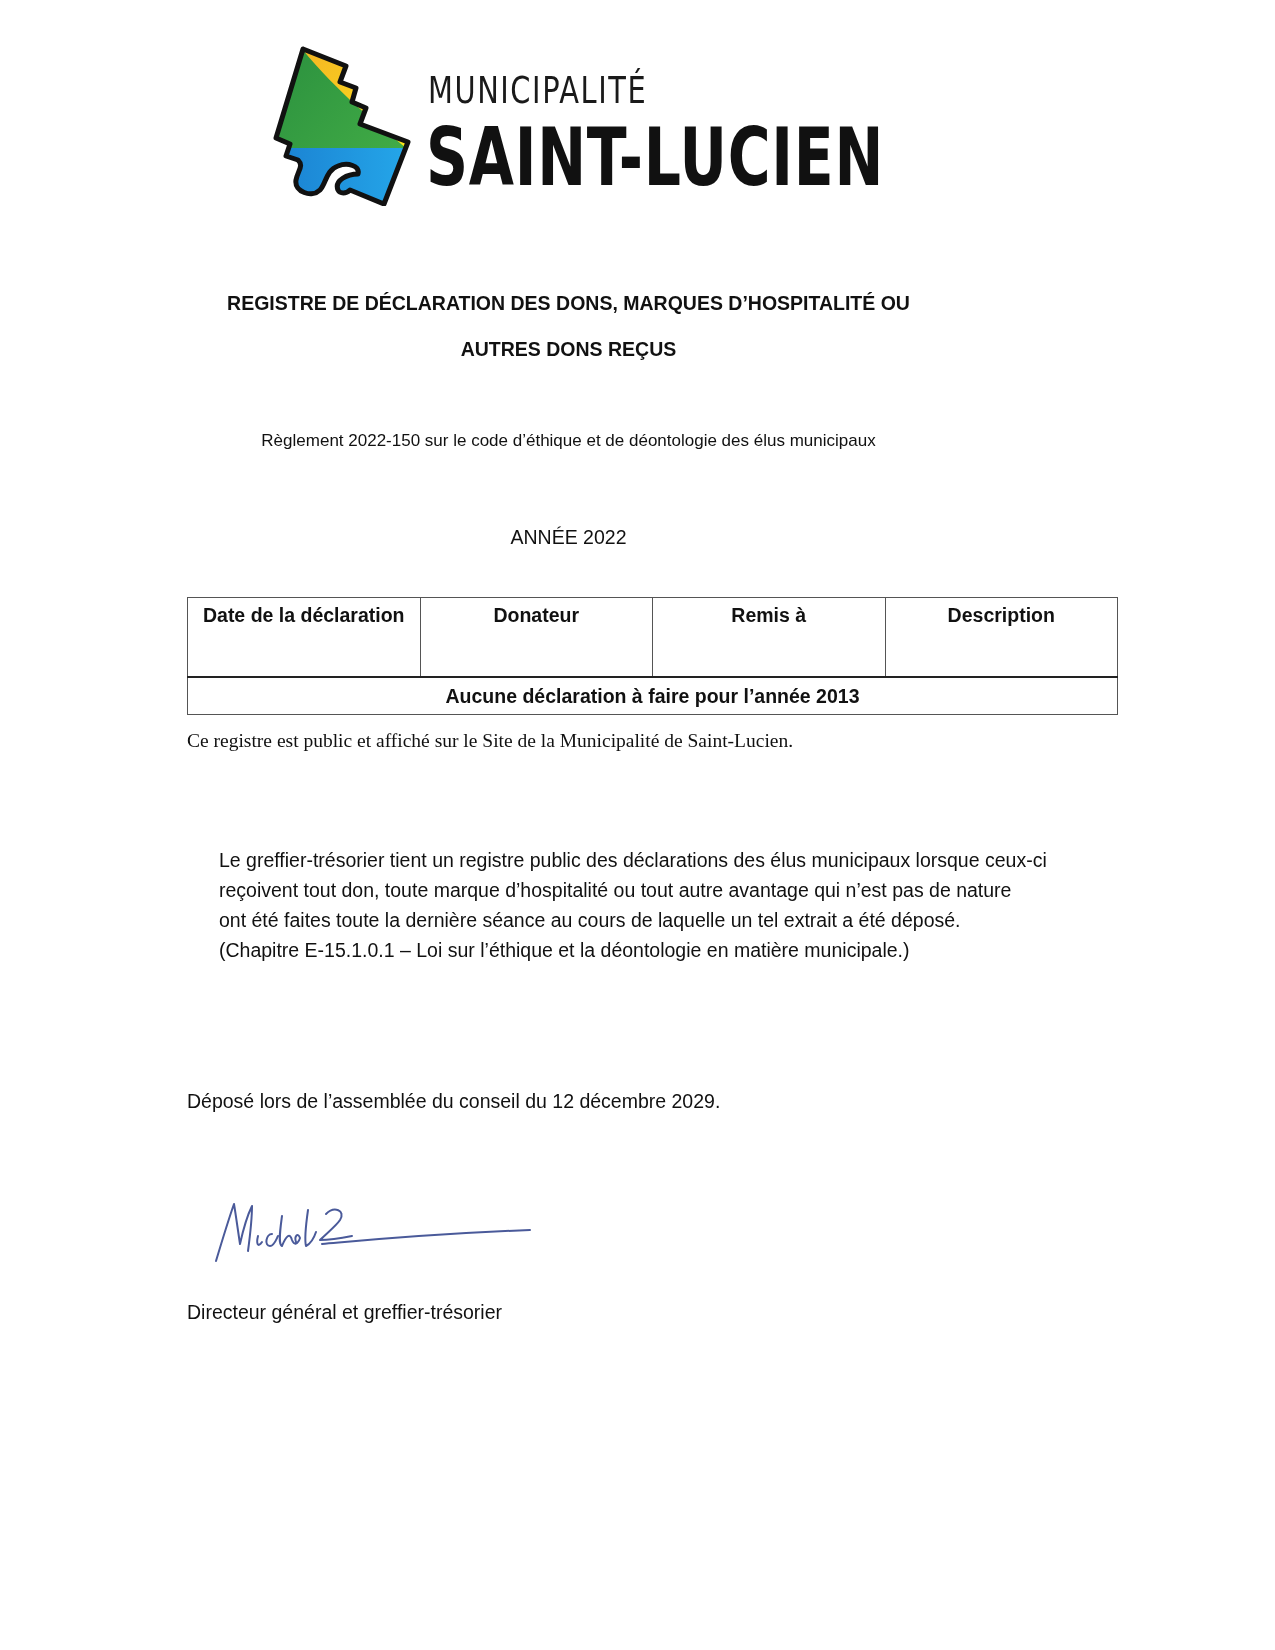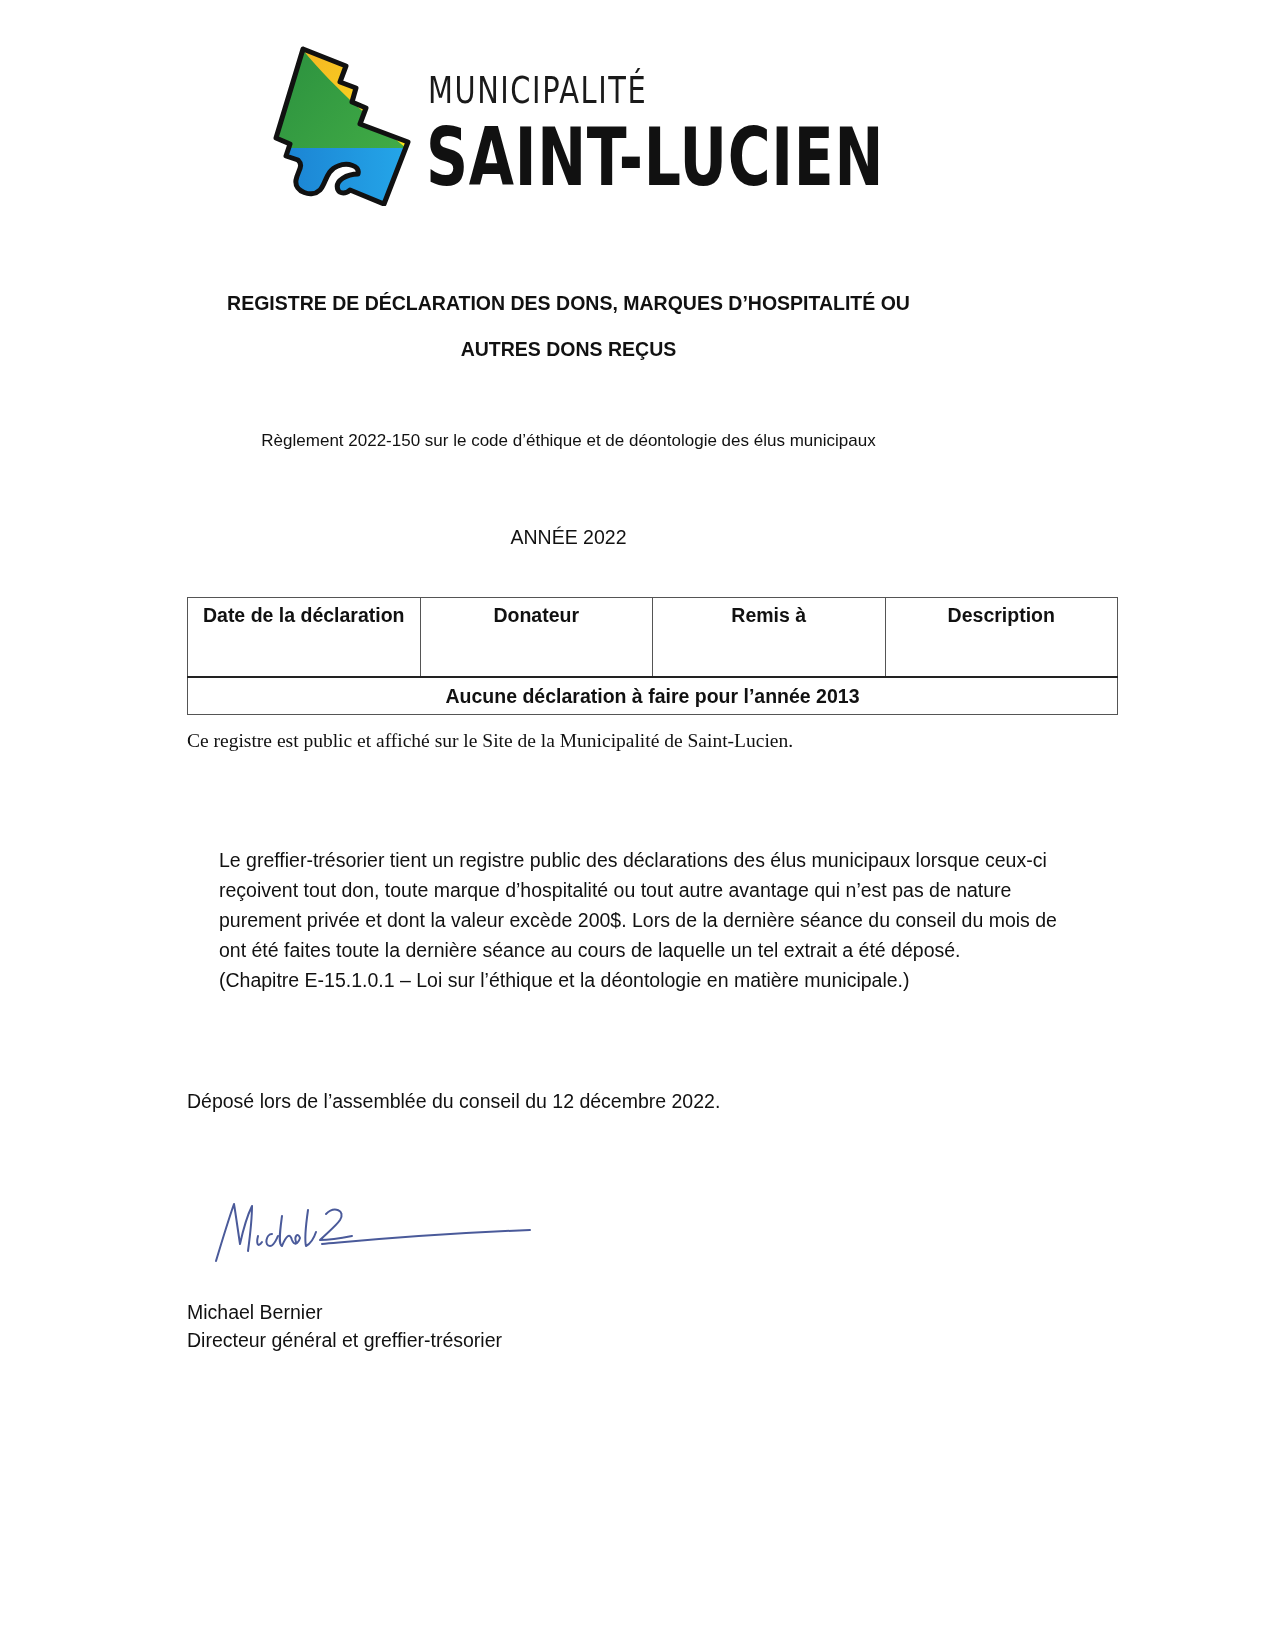--- a/index.html
+++ b/index.html
@@ -83,33 +83,31 @@
     <tr class="sep">
       <td colspan="4">Aucune déclaration à faire pour l’année 2013</td>
     </tr>
   </tbody>
 </table>
 
 <div class="abs para p1">Ce registre est public et affiché sur le Site de la Municipalité de Saint-Lucien.</div>
 <div class="abs para p2">
   <div>Le greffier-trésorier tient un registre public des déclarations des élus municipaux lorsque ceux-ci</div>
   <div>reçoivent tout don, toute marque d’hospitalité ou tout autre avantage qui n’est pas de nature</div>
-  <div>purement privée et dont la valeur excède 200$. Lors de la dernière séance du conseil du mois de</div>
   <div>ont été faites toute la dernière séance au cours de laquelle un tel extrait a été déposé.</div>
   <div>(Chapitre E-15.1.0.1 – Loi sur l’éthique et la déontologie en matière municipale.)</div>
 </div>
-<div class="abs para p3">Déposé lors de l’assemblée du conseil du 12 décembre 2022.</div>
+<div class="abs para p3">Déposé lors de l’assemblée du conseil du 12 décembre 2029.</div>
 
 <svg class="abs sig" viewBox="0 0 330 75">
   <g fill="none" stroke="#4a5a9a" stroke-width="2" stroke-linecap="round" stroke-linejoin="round">
     <path d="M8 65 C14 45 20 25 26 8 C28 20 30 35 32 48 C36 30 40 18 44 10 C44 25 42 40 40 55"></path>
     <path d="M50 40 C48 48 50 52 54 46"></path>
     <path d="M64 38 C58 38 56 50 62 50 C66 50 68 44 70 40"></path>
     <path d="M74 20 C72 35 70 48 74 50 C78 40 82 36 84 44 C86 50 90 48 92 42 C90 36 86 40 88 46"></path>
     <path d="M100 14 C98 28 96 42 98 50 C102 48 106 42 108 36"></path>
     <path d="M118 18 C126 10 138 14 132 24 C128 30 120 36 112 44 C124 44 134 42 144 40"></path>
     <path d="M114 48 C160 44 220 38 322 34"></path>
   </g>
 </svg>
 <div class="abs signer">
-  <div>Michael Bernier</div>
   <div>Directeur général et greffier-trésorier</div>
 </div>
 
 </body></html>

